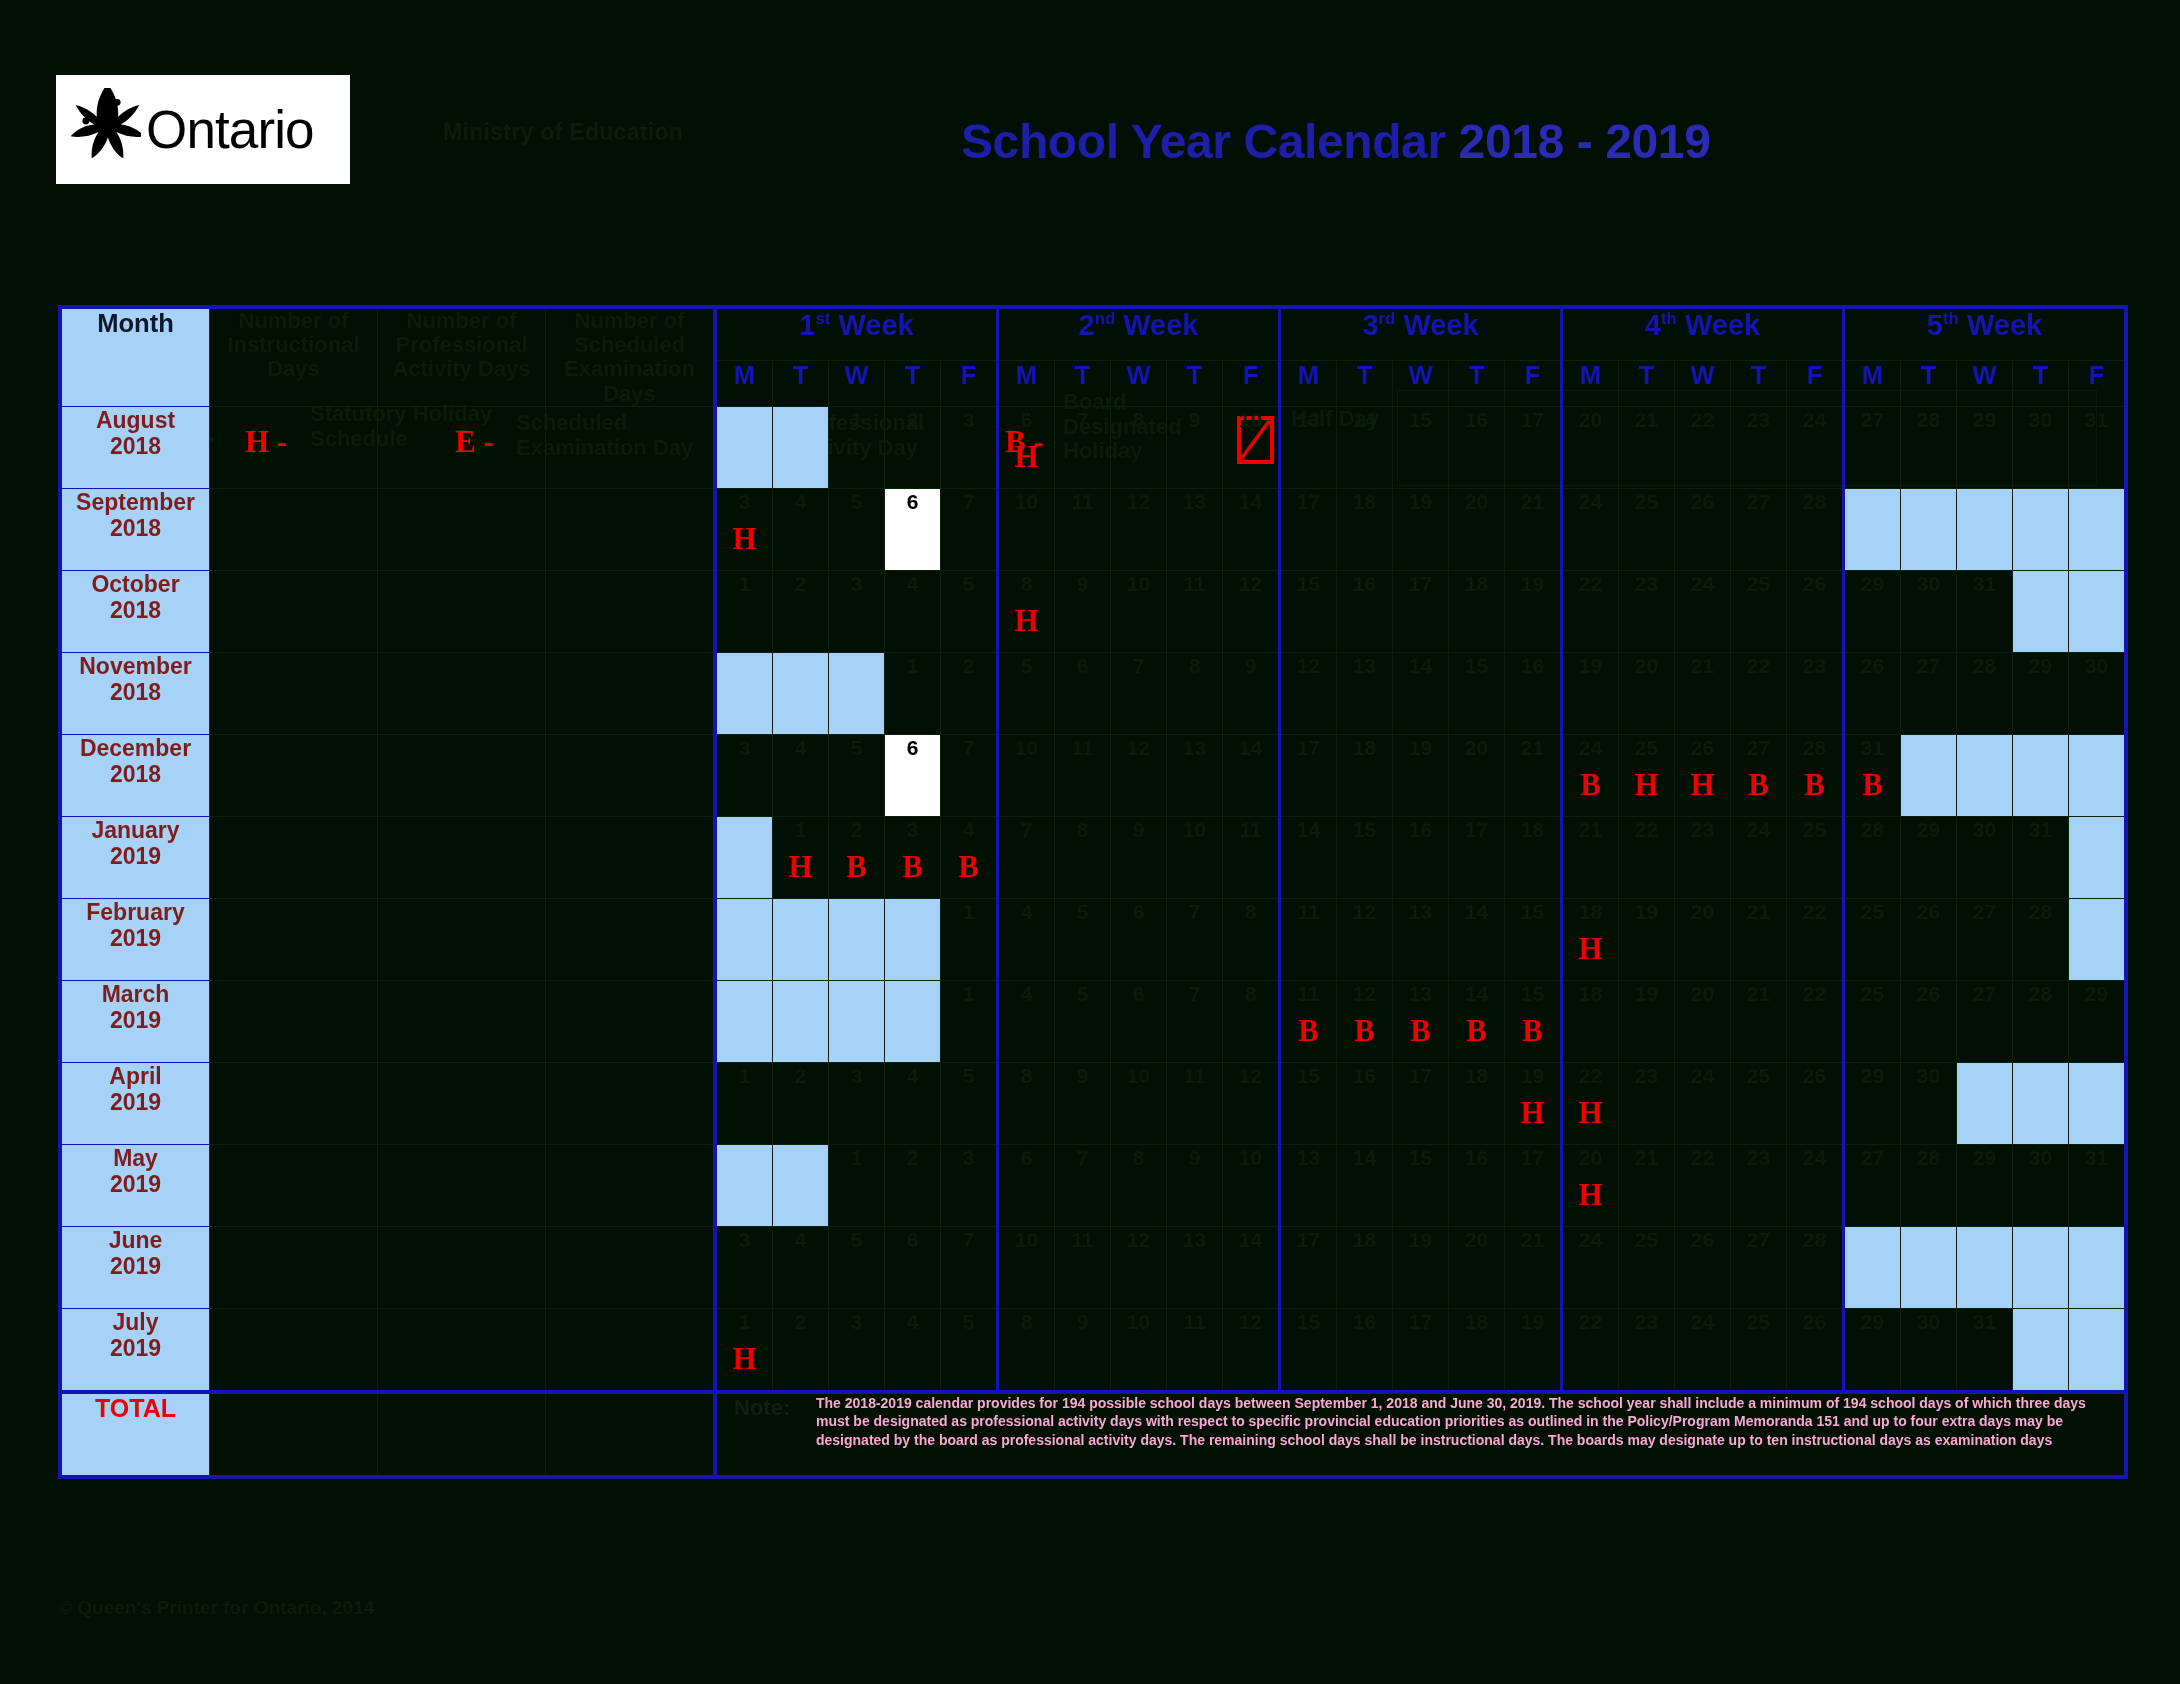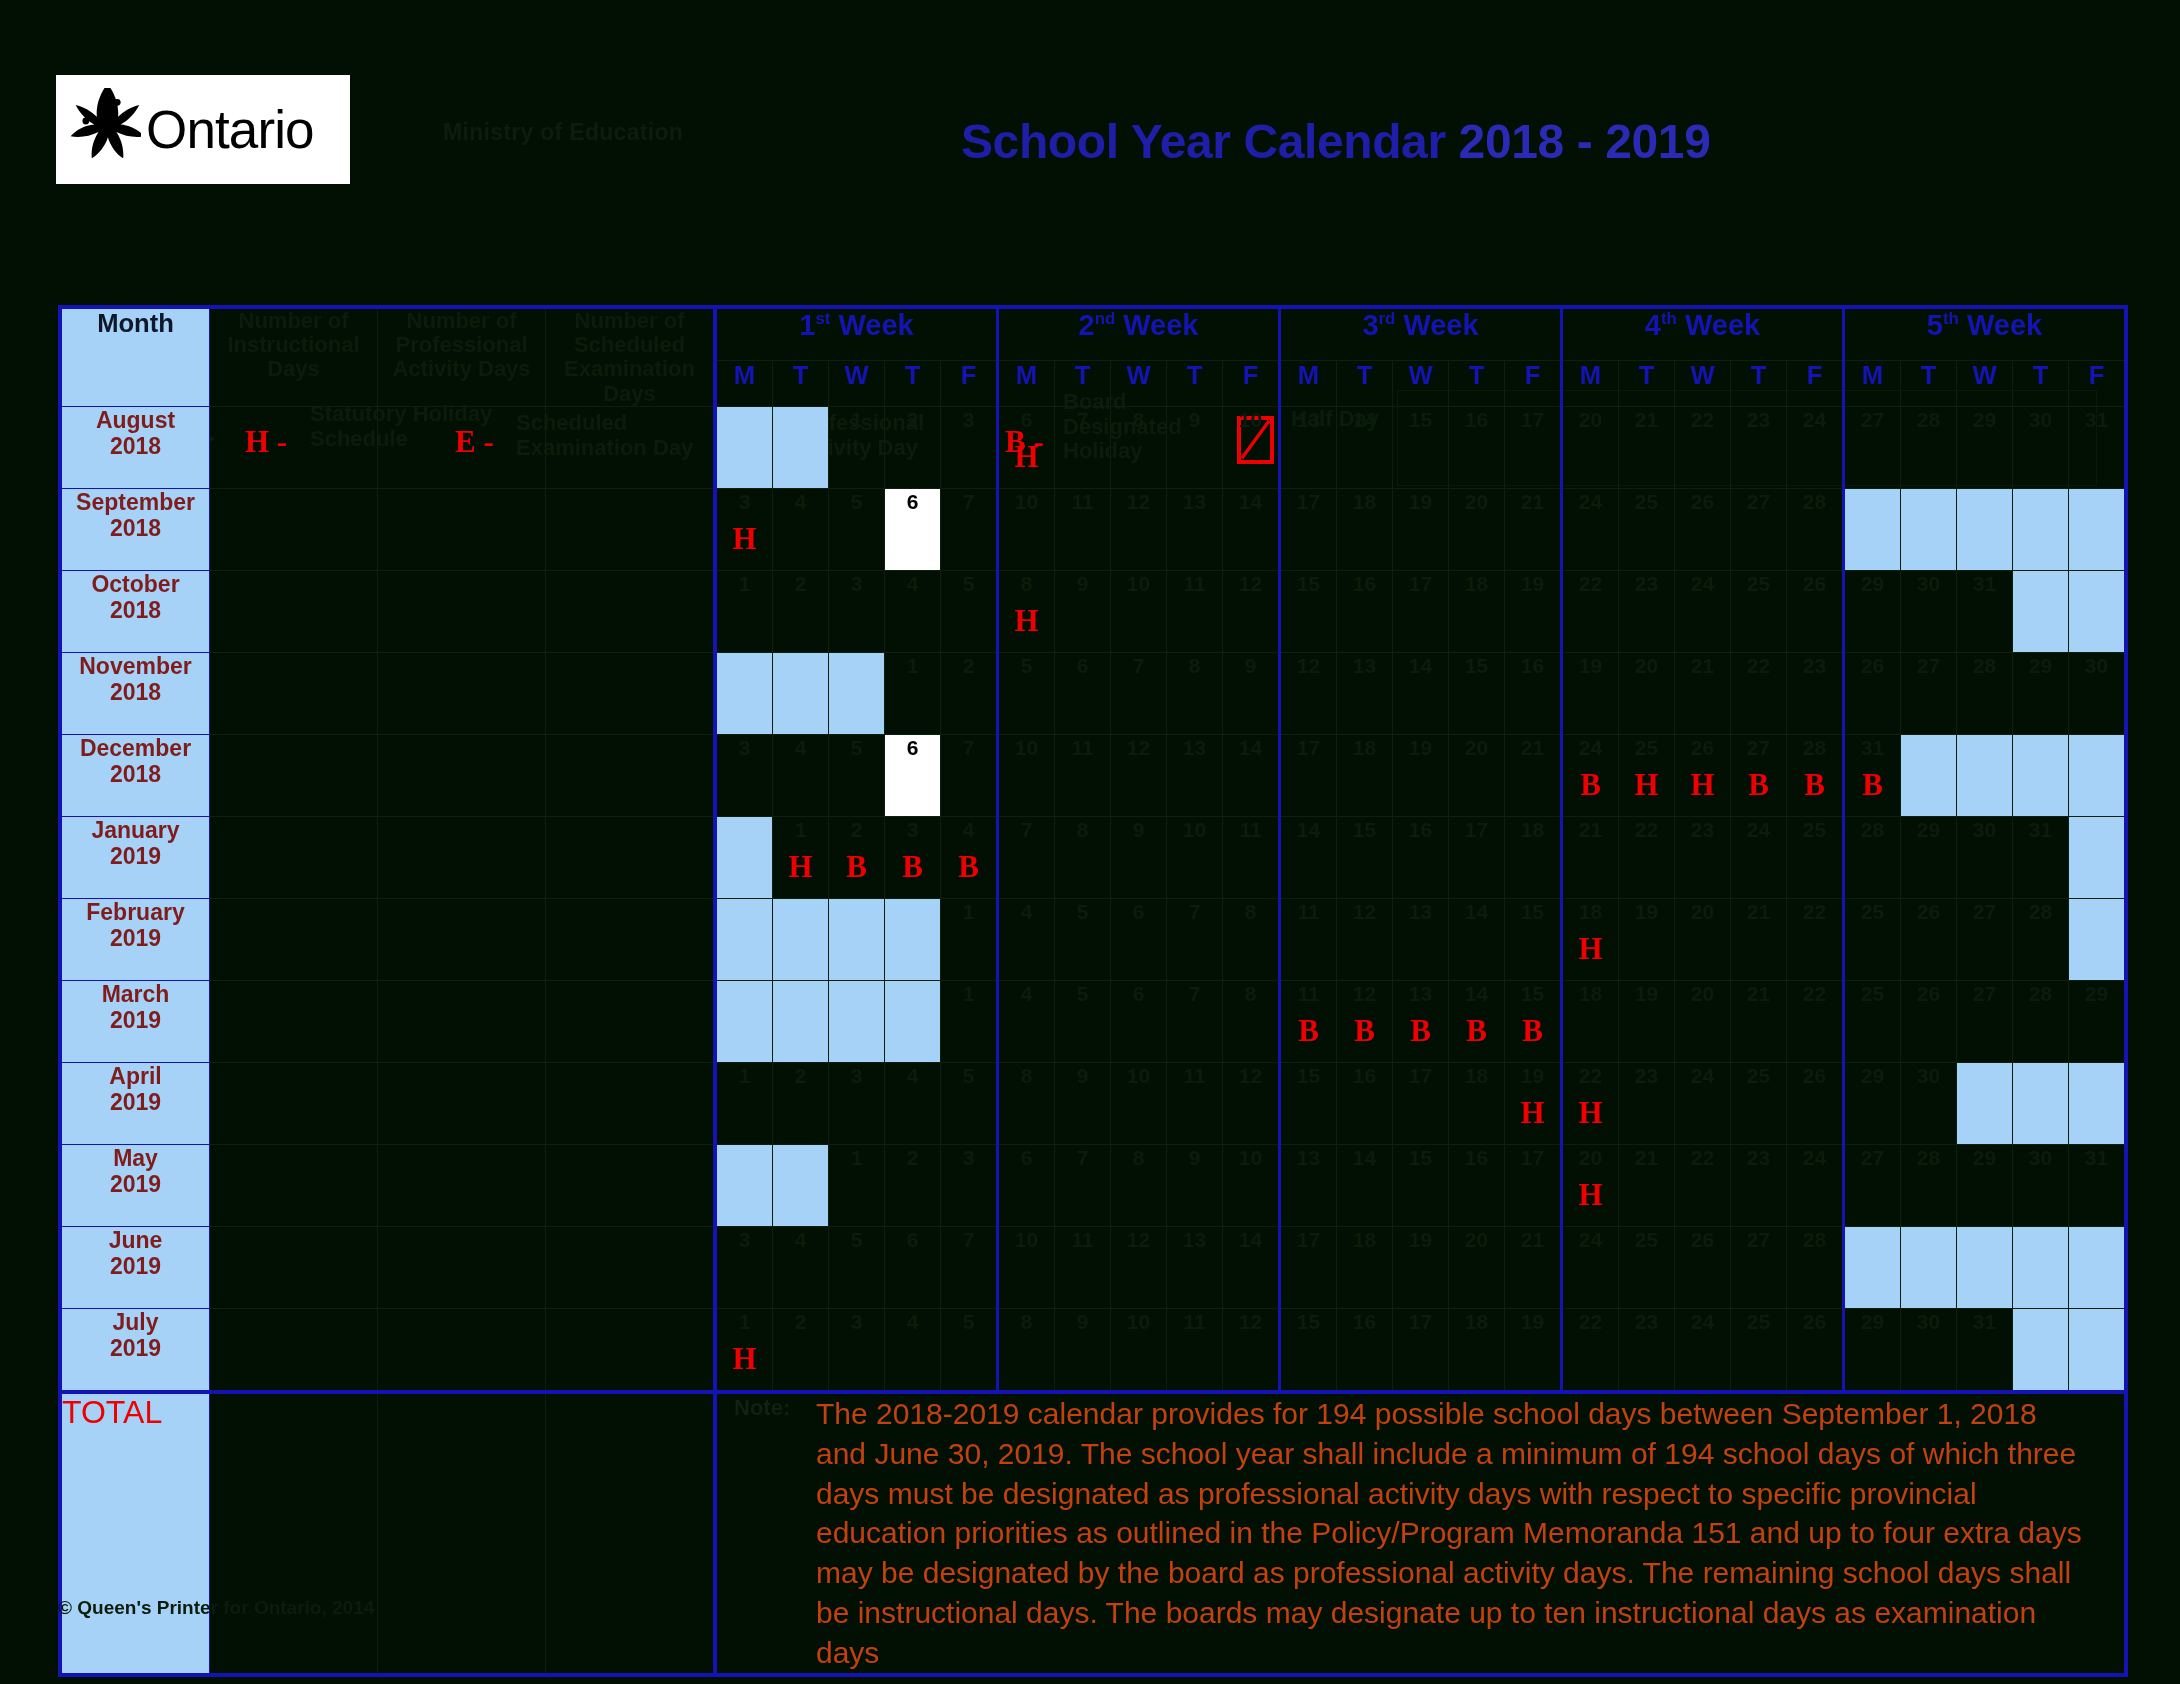--- a/index.html
+++ b/index.html
@@ -131,22 +131,22 @@
   .month-cell {
     background: #a6d2f7; color: #7f1d1d;
     font-size: 23px; font-weight: bold;
     text-align: center; vertical-align: middle;
     line-height: 1.15;
     border: 1.7px solid #1414b4 !important;
     height: 81px;
   }
   .total-cell {
     background: #a6d2f7; color: #ee0000;
-    font-size: 32px; font-weight: normal;
-    vertical-align: middle;
+    font-size: 25px; font-weight: bold;
+    text-align: center; vertical-align: middle;
     border: 1.7px solid #1414b4 !important;
   }
   .count-cell { background: transparent; height: 81px; }
 
   
   td.day {
     height: 81px; position: relative;
     background: transparent;
   }
   td.day.blue { background: #a6d2f7; }
@@ -170,21 +170,21 @@
     padding: 12px 0 12px 0;
     vertical-align: top;
     border-left: 4.3px solid #1414b4 !important;
   }
   .note-wrap { display: flex; }
   .note-label {
     color: #121f12; font-size: 22px; font-weight: bold;
     width: 82px; flex: none; padding-left: 17px; padding-top: 1.7px;
   }
   .note-text {
-    color: #c2410c; font-size: 30px; font-weight: normal;
+    color: #f9a8d4; font-size: 14px; font-weight: bold;
     line-height: 1.33; padding-right: 34px;
   }
   .top-border-blue { border-top: 4.3px solid #1414b4 !important; }
 
   #copyright {
     position: absolute; left: 58px; top: 1597px;
     font-size: 19px; font-weight: bold; color: #0c1c0c;
   }
 </style>
 </head>

